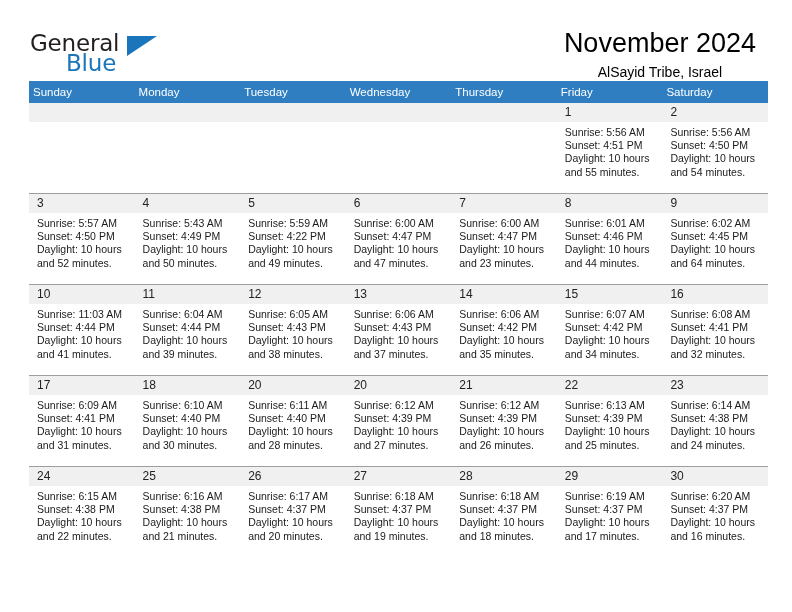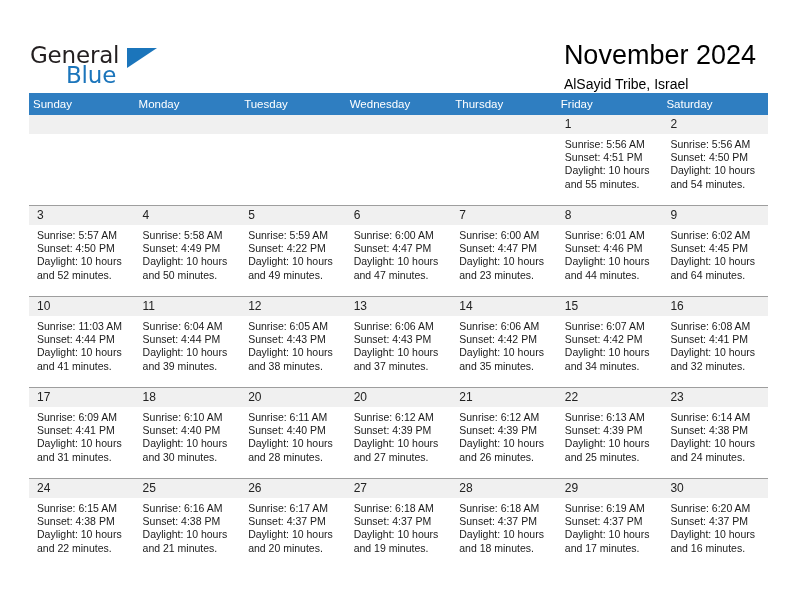--- a/index.html
+++ b/index.html
@@ -22,21 +22,20 @@
   }
 
   
   .header {
     display: flex;
     align-items: flex-start;
     justify-content: space-between;
     padding: 28px 36px 0 30px;
     height: 72px;
     box-sizing: border-box;
-    margin-top: 12px;
   }
   .brand {
     position: relative;
     width: 126px;
     height: 52px;
     flex: 0 0 auto;
   }
   .brand-general {
     position: absolute;
     left: 0;
@@ -58,21 +57,21 @@
   .brand-triangle {
     position: absolute;
     left: 97px;
     top: 8px;
     width: 0;
     height: 0;
     border-left: 30px solid #1b75bb;
     border-bottom: 20px solid transparent;
   }
   .title-block {
-    text-align: left;
+    text-align: center;
     flex: 0 0 auto;
     padding-top: 0px;
   }
   .cal-title {
     font-size: 27px;
     color: #000000;
     line-height: 1.12;
     white-space: nowrap;
     font-weight: normal;
     font-family: "Liberation Sans", sans-serif;
@@ -238,21 +237,21 @@
             <div class="daynum">3</div>
             <div class="cellbody">
               <div>Sunrise: 5:57 AM</div>
               <div>Sunset: 4:50 PM</div>
               <div class="daylight">Daylight: 10 hours and 52 minutes.</div>
             </div>
           </td>
           <td>
             <div class="daynum">4</div>
             <div class="cellbody">
-              <div>Sunrise: 5:58 AM</div>
+              <div>Sunrise: 5:43 AM</div>
               <div>Sunset: 4:49 PM</div>
               <div class="daylight">Daylight: 10 hours and 50 minutes.</div>
             </div>
           </td>
           <td>
             <div class="daynum">5</div>
             <div class="cellbody">
               <div>Sunrise: 5:59 AM</div>
               <div>Sunset: 4:22 PM</div>
               <div class="daylight">Daylight: 10 hours and 49 minutes.</div>

